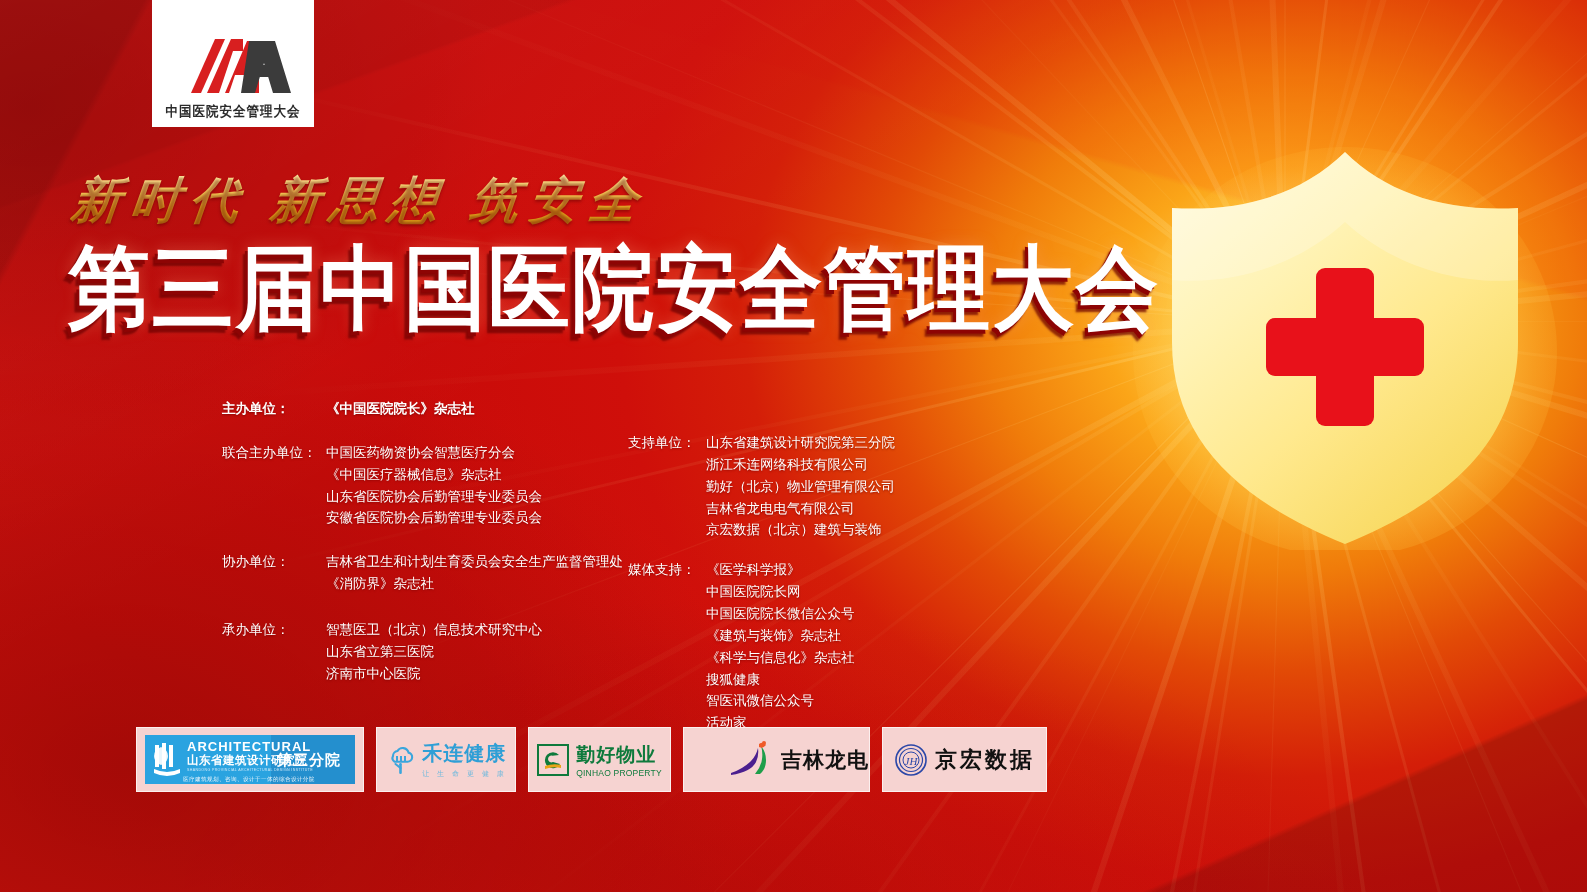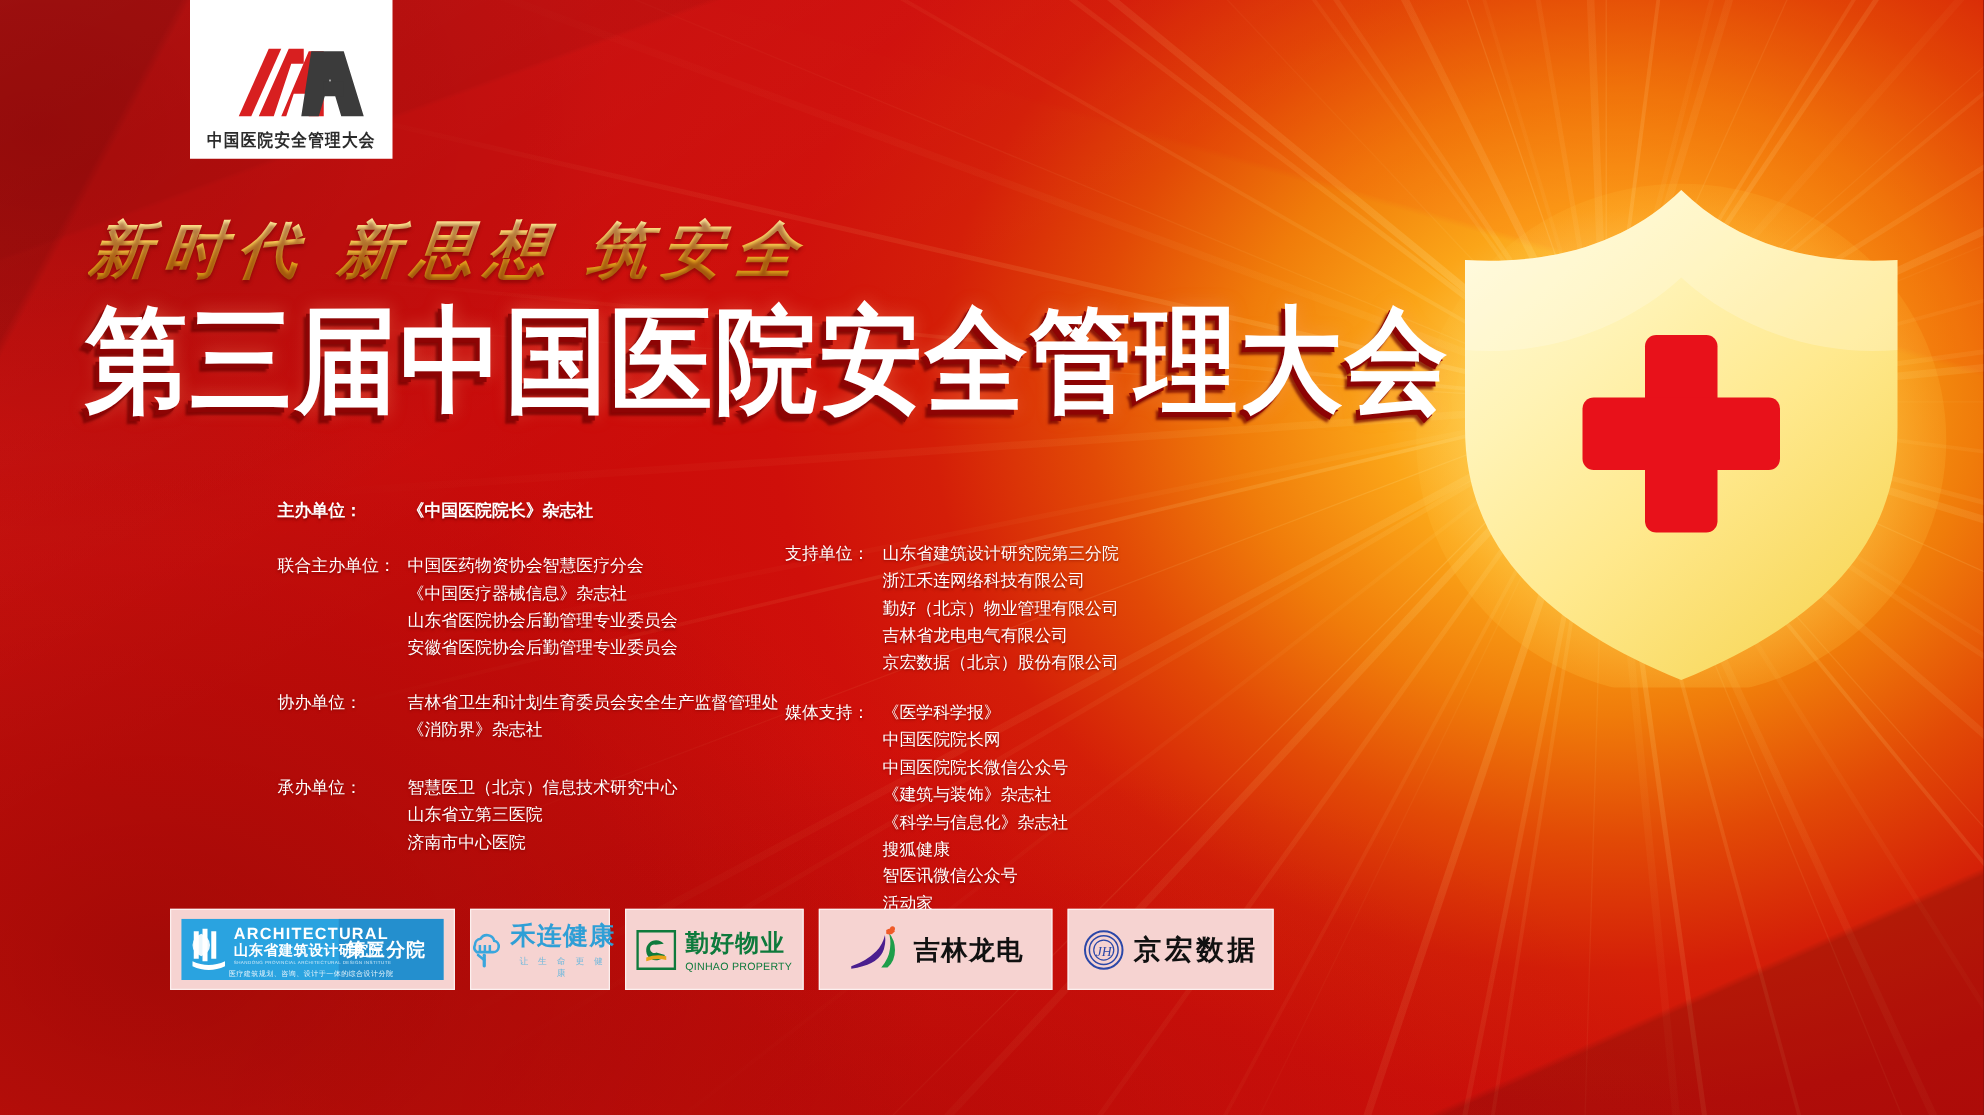--- a/index.html
+++ b/index.html
@@ -105,22 +105,22 @@
   }
   .bold .clabel,.bold .cval{font-weight:bold;}
 
   
   .sponsors{position:absolute;left:136px;top:727px;display:flex;gap:12px;}
   .spanel{
     background:#f6d3d1;border:1px solid rgba(255,255,255,.65);
     height:65px;display:flex;align-items:center;justify-content:center;
     box-sizing:border-box;
   }
-  .sp1{width:228px;} .sp2{width:112px;} .sp3{width:143px;}
-  .sp4{width:187px;} .sp5{width:165px;}
+  .sp1{width:228px;} .sp2{width:140px;} .sp3{width:143px;}
+  .sp4{width:187px;justify-content:flex-end;} .sp5{width:165px;}
 
   .s1wrap{width:210px;height:49px;display:block;}
   .s2wrap,.s3wrap,.s4wrap,.s5wrap{display:flex;align-items:center;gap:7px;}
   .cn-logo{
     font-family:"Liberation Serif","DejaVu Serif",serif;font-weight:bold;
     white-space:nowrap;color:#1a1a1a;
   }
   .s2-txt{font-size:20px;color:#2f9fd6;letter-spacing:1px;}
   .s2-sub{font-size:7px;color:#6fb9dd;letter-spacing:3px;text-align:center;margin-top:2px;}
   .s3-txt{font-size:19px;color:#0e7a3c;letter-spacing:1px;}
@@ -284,21 +284,21 @@
       </div>
     <div class="credit-col col-right" id="col-right" style="top: 34px;">
         <div class="cblock" style="">
           <div class="crow">
             <div class="clabel narrow">支持单位：</div>
             <div class="cvals">
               <div class="cval">山东省建筑设计研究院第三分院</div>
               <div class="cval">浙江禾连网络科技有限公司</div>
               <div class="cval">勤好（北京）物业管理有限公司</div>
               <div class="cval">吉林省龙电电气有限公司</div>
-              <div class="cval">京宏数据（北京）股份有限公司</div>
+              <div class="cval">京宏数据（北京）建筑与装饰</div>
             </div>
           </div>
         </div>
         <div class="cblock">
           <div class="crow">
             <div class="clabel narrow">媒体支持：</div>
             <div class="cvals">
               <div class="cval">《医学科学报》</div>
               <div class="cval">中国医院院长网</div>
               <div class="cval">中国医院院长微信公众号</div>

